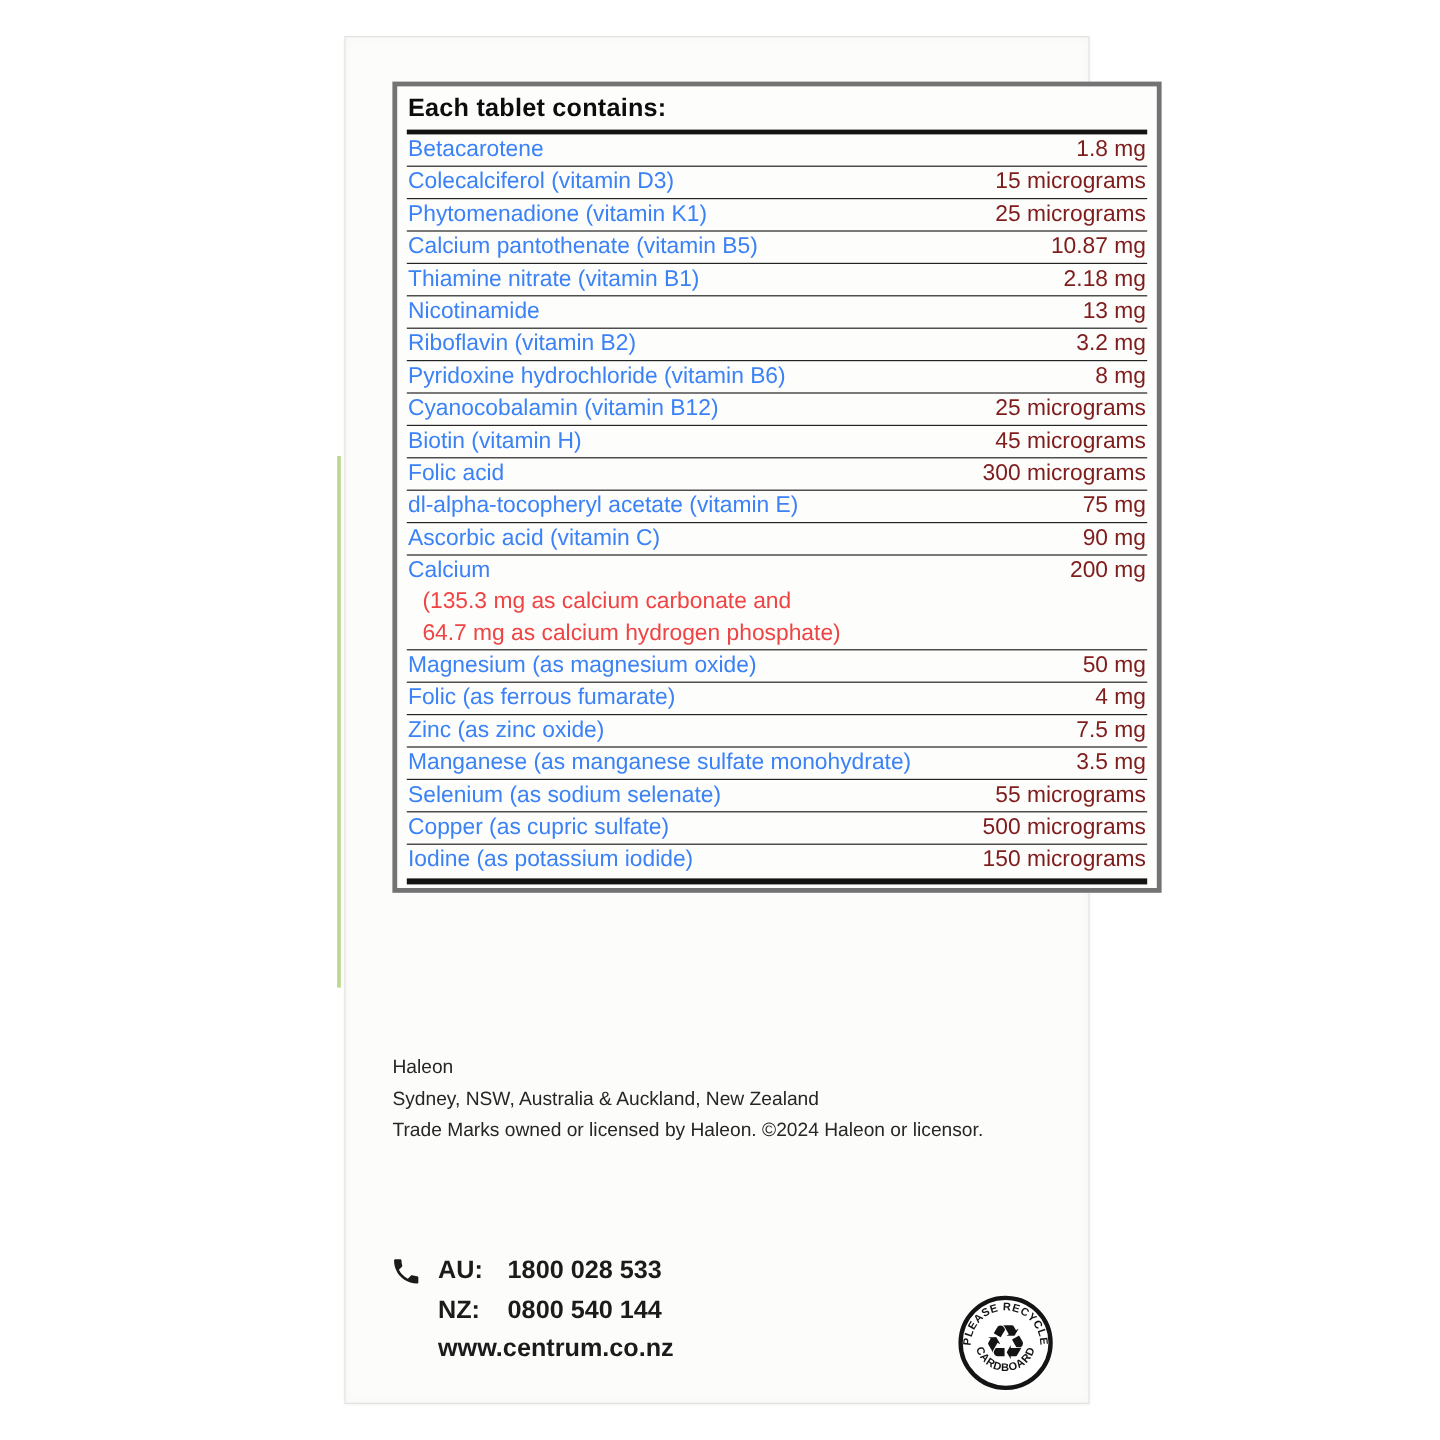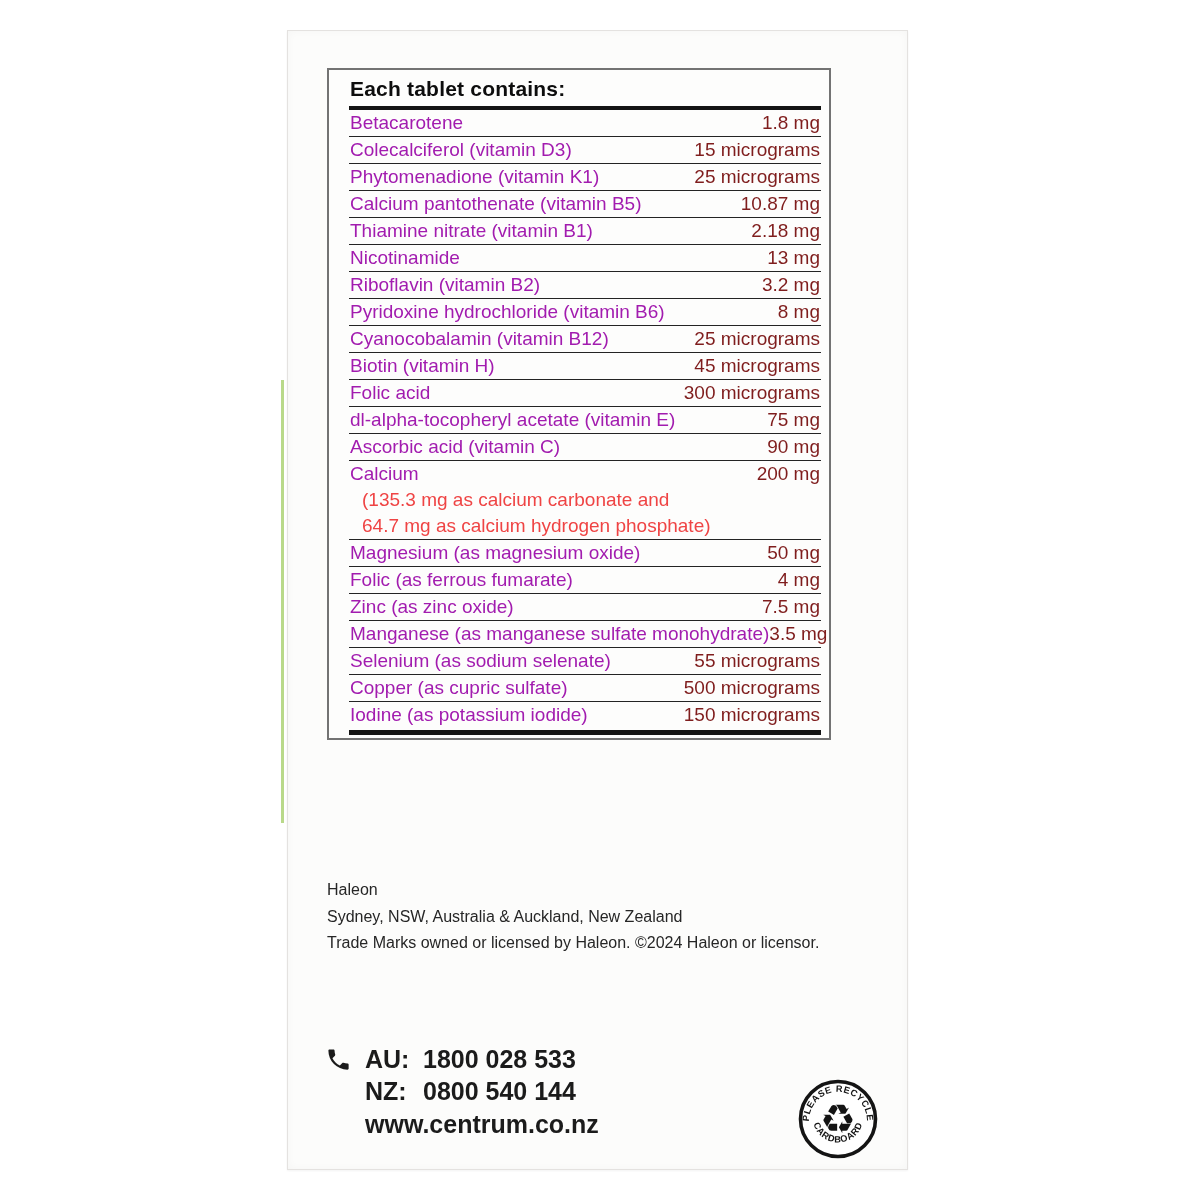--- a/index.html
+++ b/index.html
@@ -19,55 +19,55 @@
   .panel{
     position:absolute;
     left:287px;top:30px;width:621px;height:1140px;
     background:#fcfcfb;
     border:1px solid #e4e2e0;
     box-shadow:inset 0 0 8px rgba(0,0,0,0.03), 0 1px 2px rgba(0,0,0,0.05);
     box-sizing:border-box;
   }
   .contains-table{
     position:absolute;
-    left:39px;top:37px;width:504px;
-    border:2px solid #737373;
+    left:39px;top:37px;width:641px;
+    border:4px solid #737373;
     background:#fdfdfc;
     box-sizing:border-box;
-    padding:0 8px 3px 20px;
+    padding:0 8px 3px 8px;
   }
   .table-header{
     font-size:21px;font-weight:bold;
     padding:7px 1px 0 1px;
     letter-spacing:0.2px;
     color:#0d0d0d;
   }
   .header-rule{height:4px;background:#141414;margin-top:5px;}
   .t-row{border-bottom:1.6px solid #242424;}
   .t-row:last-child{border-bottom:none;}
   .t-line{
     display:flex;justify-content:space-between;align-items:baseline;
     height:26px;line-height:26px;
     font-size:19px;
     padding:0 1px;
   }
-  .t-name{white-space:nowrap;color:#a21caf;}
+  .t-name{white-space:nowrap;color:#3b82f6;}
   .t-amt{white-space:nowrap;color:#7f1d1d;}
   .t-sub{
     font-size:19px;line-height:26px;height:26px;
     padding-left:13px;color:#ef4444;white-space:nowrap;
   }
   .bottom-rule{height:4.5px;background:#141414;margin-top:2px;}
   .company{
     position:absolute;left:39px;top:846px;
     font-size:16px;line-height:26.5px;color:#262626;
   }
   .contact{
     position:absolute;left:37px;top:1012px;
-    font-size:25px;font-weight:bold;color:#1b1b1b;
+    font-size:21px;font-weight:bold;color:#1b1b1b;
   }
   .c-line{display:flex;align-items:center;height:32.5px;}
   .c-icon{width:40px;display:flex;align-items:center;justify-content:flex-start;}
   .c-label{display:inline-block;width:58px;}
   .badge{position:absolute;left:510px;top:1048px;}
   .badge text{font-family:"Liberation Sans", sans-serif;}
 </style>
 </head>
 <body>
 

